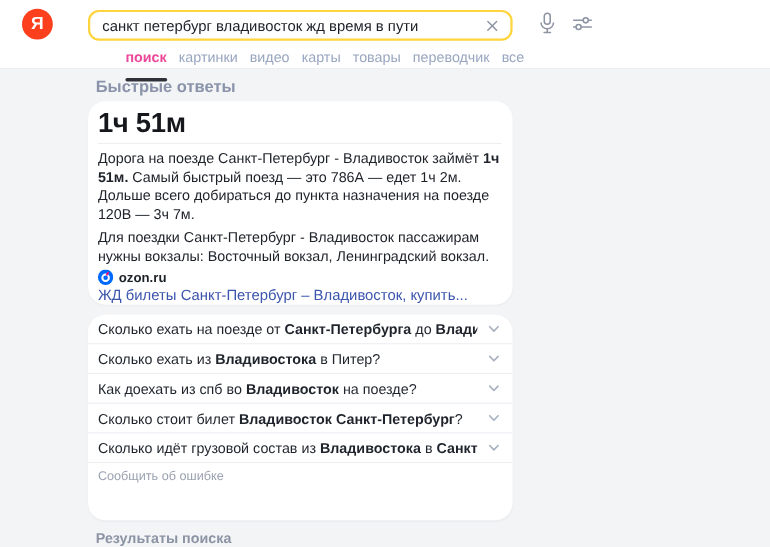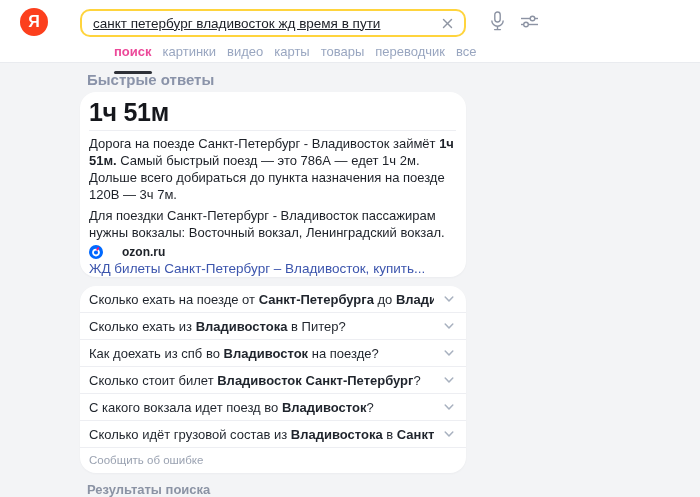--- a/index.html
+++ b/index.html
@@ -17,21 +17,21 @@
   }
   .logo {
     position:absolute; left:20px; top:8px; width:28px; height:28px;
     background:#fc3f1d; border-radius:50%;
     display:flex; align-items:center; justify-content:center;
     color:#fff; font-weight:700; font-size:16px; cursor:pointer;
   }
   .search-bar {
     position:absolute; left:80px; top:9px; width:386px; height:28px;
     background:#fff; border:2px solid #ffd43d; border-radius:10px;
-    display:flex; align-items:center; padding:0 9px 0 11px;text-decoration:underline;
+    display:flex; align-items:center; padding:0 9px 0 11px;
   }
   .search-bar input {
     flex:1; border:none; outline:none; font-family:inherit;
     font-size:13.5px; color:#1c1f26; background:transparent;
   }
   .clear-btn { width:16px; height:16px; display:flex; align-items:center; justify-content:center; cursor:pointer; }
   .mic-btn { position:absolute; left:490px; top:11px; cursor:pointer; }
   .filter-btn { position:absolute; left:520px; top:14px; cursor:pointer; }
   .tabs {
     position:absolute; left:87px; top:44px;
@@ -53,21 +53,21 @@
     border-radius:16px; box-shadow:0 1px 2px rgba(40,50,70,0.04);
     overflow:hidden;
   }
   #answer-card { top:92px; height:185px; padding:7px 10px 0 9px; }
   .headline { font-size:25px; line-height:26px; font-weight:700; color:#15171c; letter-spacing:-0.3px; }
   .divider { height:1px; background:#edeef2; }
   .d1 { margin-top:5px; }
   .answer-p { font-size:13px; line-height:17px; color:#1d2128; }
   .p1 { margin-top:4px; }
   .p2 { margin-top:4px; }
-  .source-row { margin-top:4px; display:flex; align-items:center; gap:19px; height:14px; cursor:pointer; }
+  .source-row { margin-top:4px; display:flex; align-items:center; gap:5px; height:14px; cursor:pointer; }
   .source-domain { font-size:12px; font-weight:700; color:#1d2128; }
   .source-link {
     margin-top:2px; font-size:13.5px; line-height:15px; color:#3c55ad;
     white-space:nowrap; overflow:hidden; cursor:pointer;
   }
   
   #questions-card { top:286px; height:187px; }
   .q-row {
     height:27px; display:flex; align-items:center; justify-content:space-between;
     padding:0 10px 0 9px; border-bottom:1px solid #edeef2; cursor:pointer;
@@ -180,28 +180,20 @@
   </div>
       <div class="q-row">
     <span class="q-text"><span>Сколько стоит билет </span><b>Владивосток Санкт-Петербург</b><span>?</span></span>
     <span class="q-chevron">
       <svg class="icon" width="14" height="14" viewBox="0 0 14 14">
         <polyline points="3.2,5 7,9 10.8,5" fill="none" stroke="#a8b1bf" stroke-width="1.5" stroke-linecap="round" stroke-linejoin="round"></polyline>
       </svg>
     </span>
   </div>
       <div class="q-row">
-    <span class="q-text"><span>С какого вокзала идет поезд во </span><b>Владивосток</b><span>?</span></span>
-    <span class="q-chevron">
-      <svg class="icon" width="14" height="14" viewBox="0 0 14 14">
-        <polyline points="3.2,5 7,9 10.8,5" fill="none" stroke="#a8b1bf" stroke-width="1.5" stroke-linecap="round" stroke-linejoin="round"></polyline>
-      </svg>
-    </span>
-  </div>
-      <div class="q-row">
     <span class="q-text"><span>Сколько идёт грузовой состав из </span><b>Владивостока</b><span> в </span><b>Санкт-Петербург</b></span>
     <span class="q-chevron">
       <svg class="icon" width="14" height="14" viewBox="0 0 14 14">
         <polyline points="3.2,5 7,9 10.8,5" fill="none" stroke="#a8b1bf" stroke-width="1.5" stroke-linecap="round" stroke-linejoin="round"></polyline>
       </svg>
     </span>
   </div>
     </div>
   <div class="q-footer">Сообщить об ошибке</div>
 </div>

